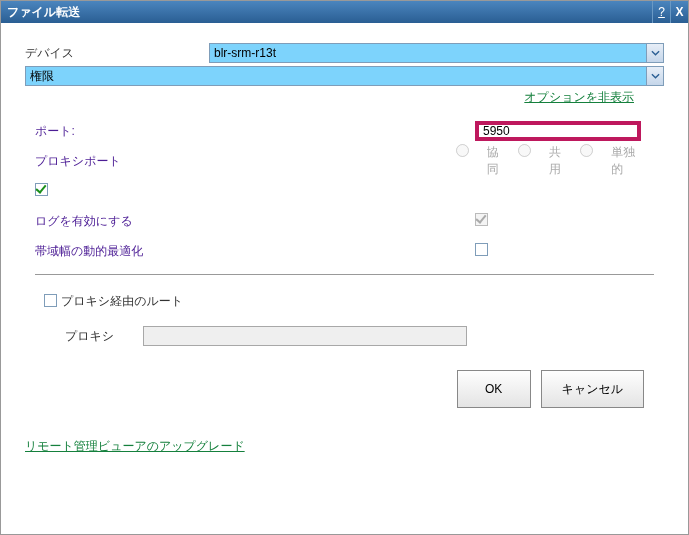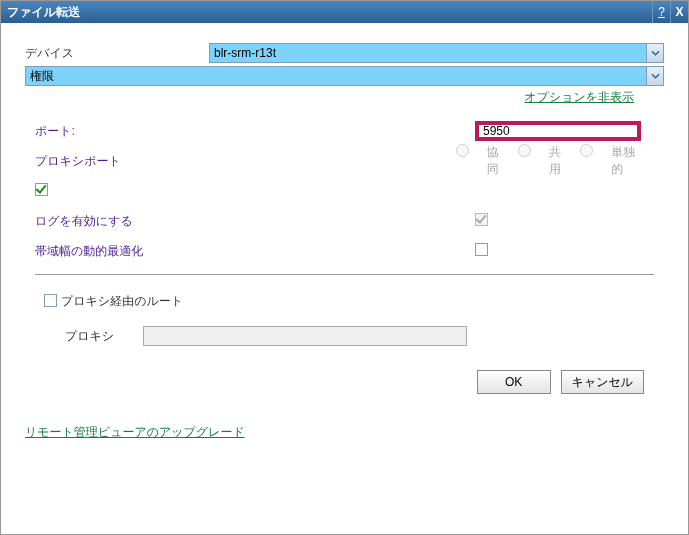--- a/index.html
+++ b/index.html
@@ -120,27 +120,27 @@
     padding: 2px 4px;
     font-size: 12px;
     font-family: inherit;
   }
   .btnbar {
     display: flex; justify-content: flex-end; gap: 10px;
     padding: 12px 20px 4px 0;
   }
   .btn {
     min-width: 74px;
-    height: 24px;
+    height: 38px;
     border: 1px solid #888;
     background: linear-gradient(to bottom, #fefefe, #e4e4e4);
     font-size: 12px;
     font-family: inherit;
     cursor: pointer;
-    padding: 0 10px;
+    padding: 0 20px;
   }
   .bottom-link { padding: 14px 0 0 24px; }
 </style>
 </head>
 <body>
 
 <div class="titlebar">
   <span class="titlebar-title">ファイル転送</span>
   <div class="titlebar-btns">
     <div class="titlebar-btn">?</div>

